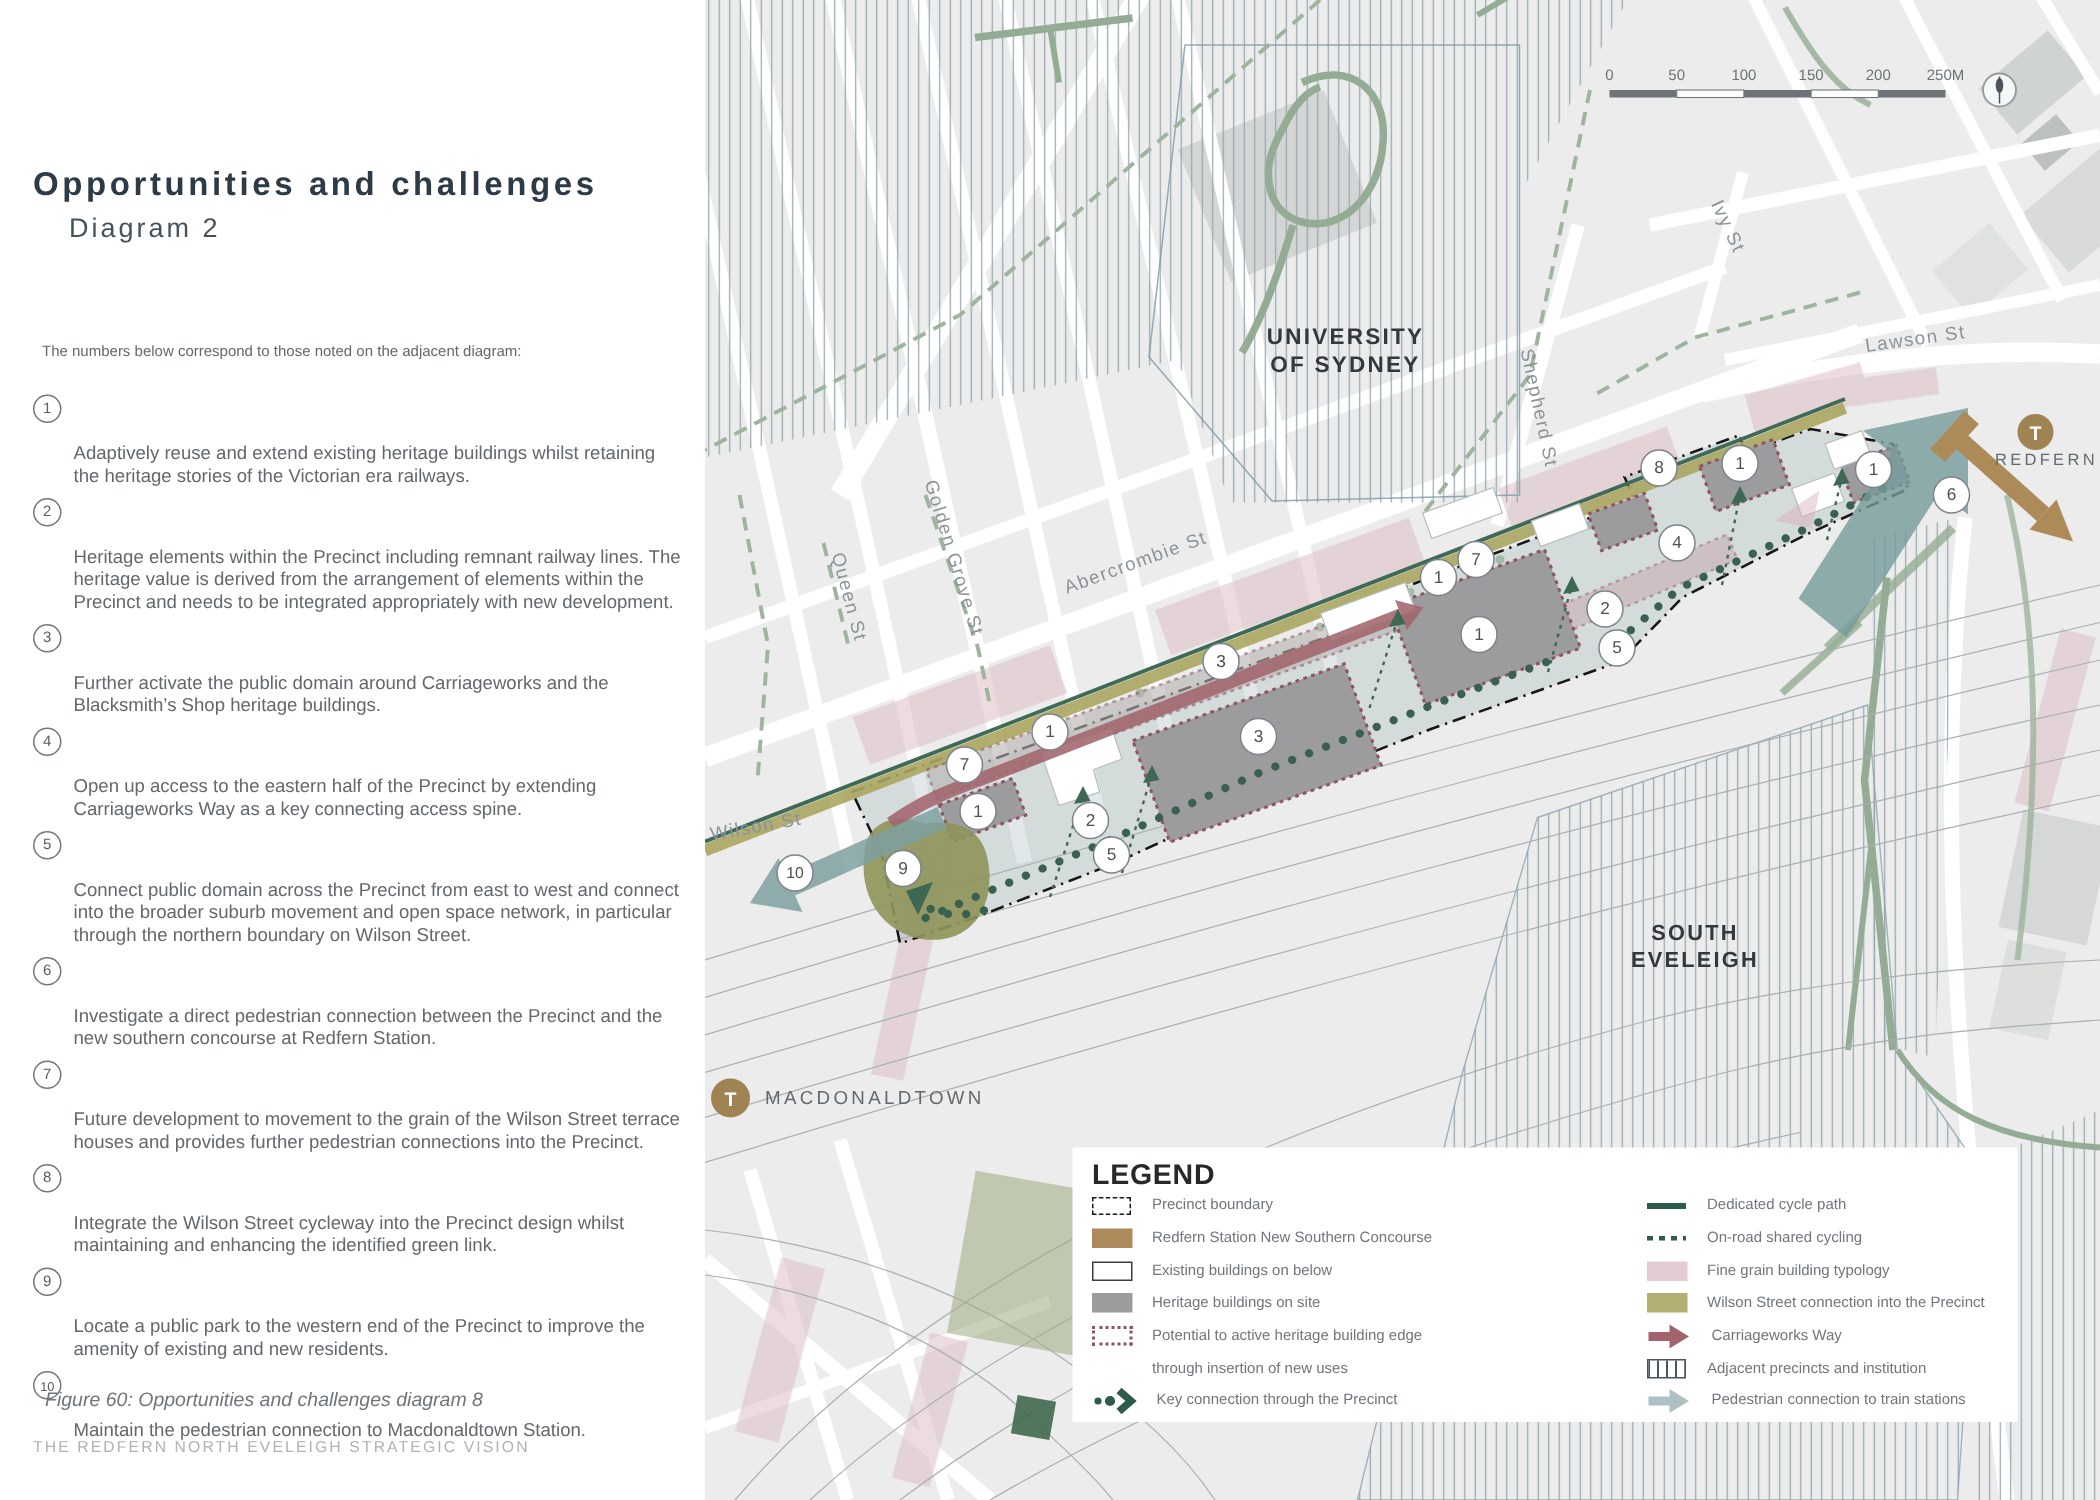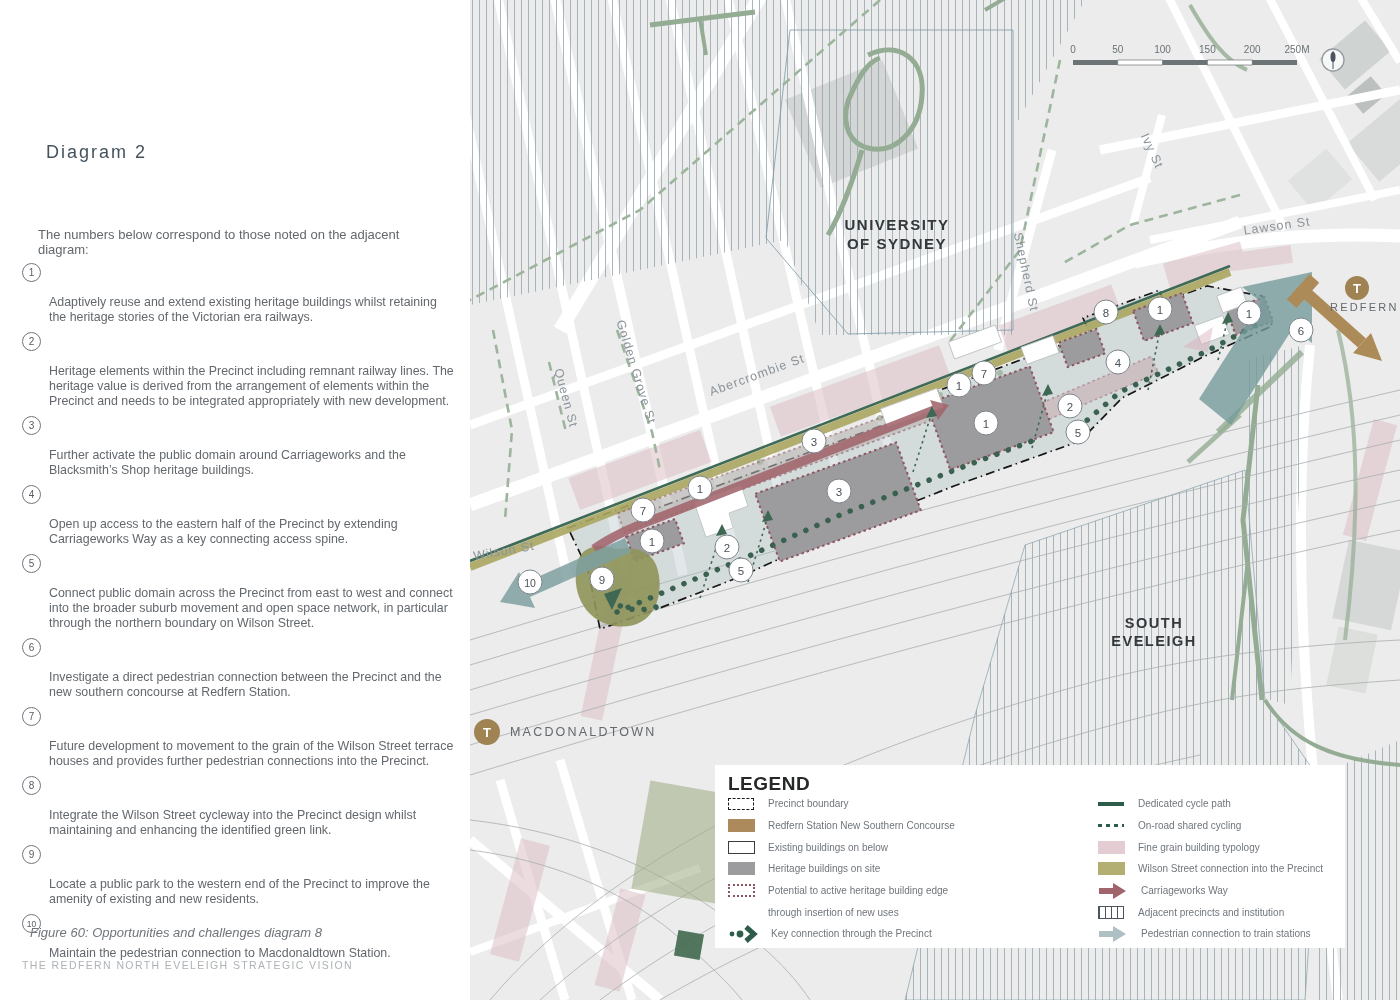--- a/index.html
+++ b/index.html
@@ -3,21 +3,21 @@
 <meta charset="utf-8">
 <style>
   html,body{margin:0;padding:0;}
   body{width:1400px;height:1000px;position:relative;background:#fff;overflow:hidden;
        font-family:"Liberation Sans",sans-serif;}
   
   .left-panel{position:absolute;left:0;top:0;width:470px;height:1000px;background:#fff;z-index:5;}
   .page-title{position:absolute;left:22px;top:110px;font-size:22px;font-weight:bold;
        letter-spacing:2.4px;color:#2c3b47;}
   .page-subtitle{position:absolute;left:22px;top:142px;font-size:18px;letter-spacing:2px;color:#44535e;margin-left:24px;}
-  .intro{position:absolute;left:38px;top:228px;width:408px;font-size:13px;line-height:14.8px;color:#63686d;}
+  .intro{position:absolute;left:28px;top:228px;width:408px;font-size:10px;line-height:14.8px;color:#63686d;}
   .items{position:absolute;left:22px;top:263px;width:438px;}
   .item{display:flex;align-items:flex-start;margin-bottom:7.5px;}
   .badge{flex:0 0 auto;width:17px;height:17px;border:1.3px solid #70777d;border-radius:50%;
        font-size:10px;color:#565c62;display:flex;align-items:center;justify-content:center;
        margin-right:8px;margin-top:0;background:#fff;}
   .itxt{font-size:12.4px;line-height:14.8px;color:#63686d;width:408px;margin-top:32px;}
   .fig-caption{position:absolute;left:30px;top:925px;font-size:13px;font-style:italic;color:#6e757b;}
   .doc-footer{position:absolute;left:22px;top:959px;font-size:10.5px;letter-spacing:1.4px;color:#aeb2b5;}
   
   .map{position:absolute;left:470px;top:0;width:930px;height:1000px;background:#ebeceb;overflow:hidden;}
@@ -261,21 +261,21 @@
     <circle cx="1333" cy="60" r="11" fill="#f6f7f7" stroke="#959ba0" stroke-width="1.3"></circle>
     <path d="M 1333 51 L 1333 69" stroke="#4a545c" stroke-width="1"></path>
     <ellipse cx="1333" cy="57" rx="2.5" ry="5" fill="#4a545c"></ellipse>
   </g>
 </svg>
 
   <div class="arealabel" style="left:427px;top:235px;">
     <div>UNIVERSITY</div>
     <div>OF SYDNEY</div>
   </div>
-  <div class="arealabel" style="left:684px;top:632px;font-size:14.5px;">
+  <div class="arealabel" style="left:660px;top:632px;font-size:14.5px;">
     <div>SOUTH</div>
     <div>EVELEIGH</div>
   </div>
 
   <div class="tbadge" style="left:887px;top:288px;width:24px;height:24px;">T</div>
   <div class="tlabel" style="left:860px;top:301px;font-size:11px;">REDFERN</div>
   <div class="tbadge" style="left:17px;top:732px;">T</div>
   <div class="tlabel" style="left:40px;top:725px;font-size:12.5px;">MACDONALDTOWN</div>
 
   <div id="streets-layer">
@@ -402,20 +402,21 @@
           <svg width="30" height="18">
             <path d="M1 6 h14 v-5 l13 8 -13 8 v-5 h-14 z" fill="#aec0c3"></path>
           </svg>
         </div>
         <span class="lg-label">Pedestrian connection to train stations</span>
       </div>
     </div>
 </div>
 
 <div class="left-panel">
+  <div class="page-title">Opportunities and challenges</div>
   <div class="page-subtitle">Diagram 2</div>
   <div class="intro">The numbers below correspond to those noted on the adjacent diagram:</div>
   <div class="items" id="items">
       <div class="item">
         <div class="badge">1</div>
         <div class="itxt">Adaptively reuse and extend existing heritage buildings whilst retaining the heritage stories of the Victorian era railways.</div>
       </div>
       <div class="item">
         <div class="badge">2</div>
         <div class="itxt">Heritage elements within the Precinct including remnant railway lines. The heritage value is derived from the arrangement of elements within the Precinct and needs to be integrated appropriately with new development.</div>

